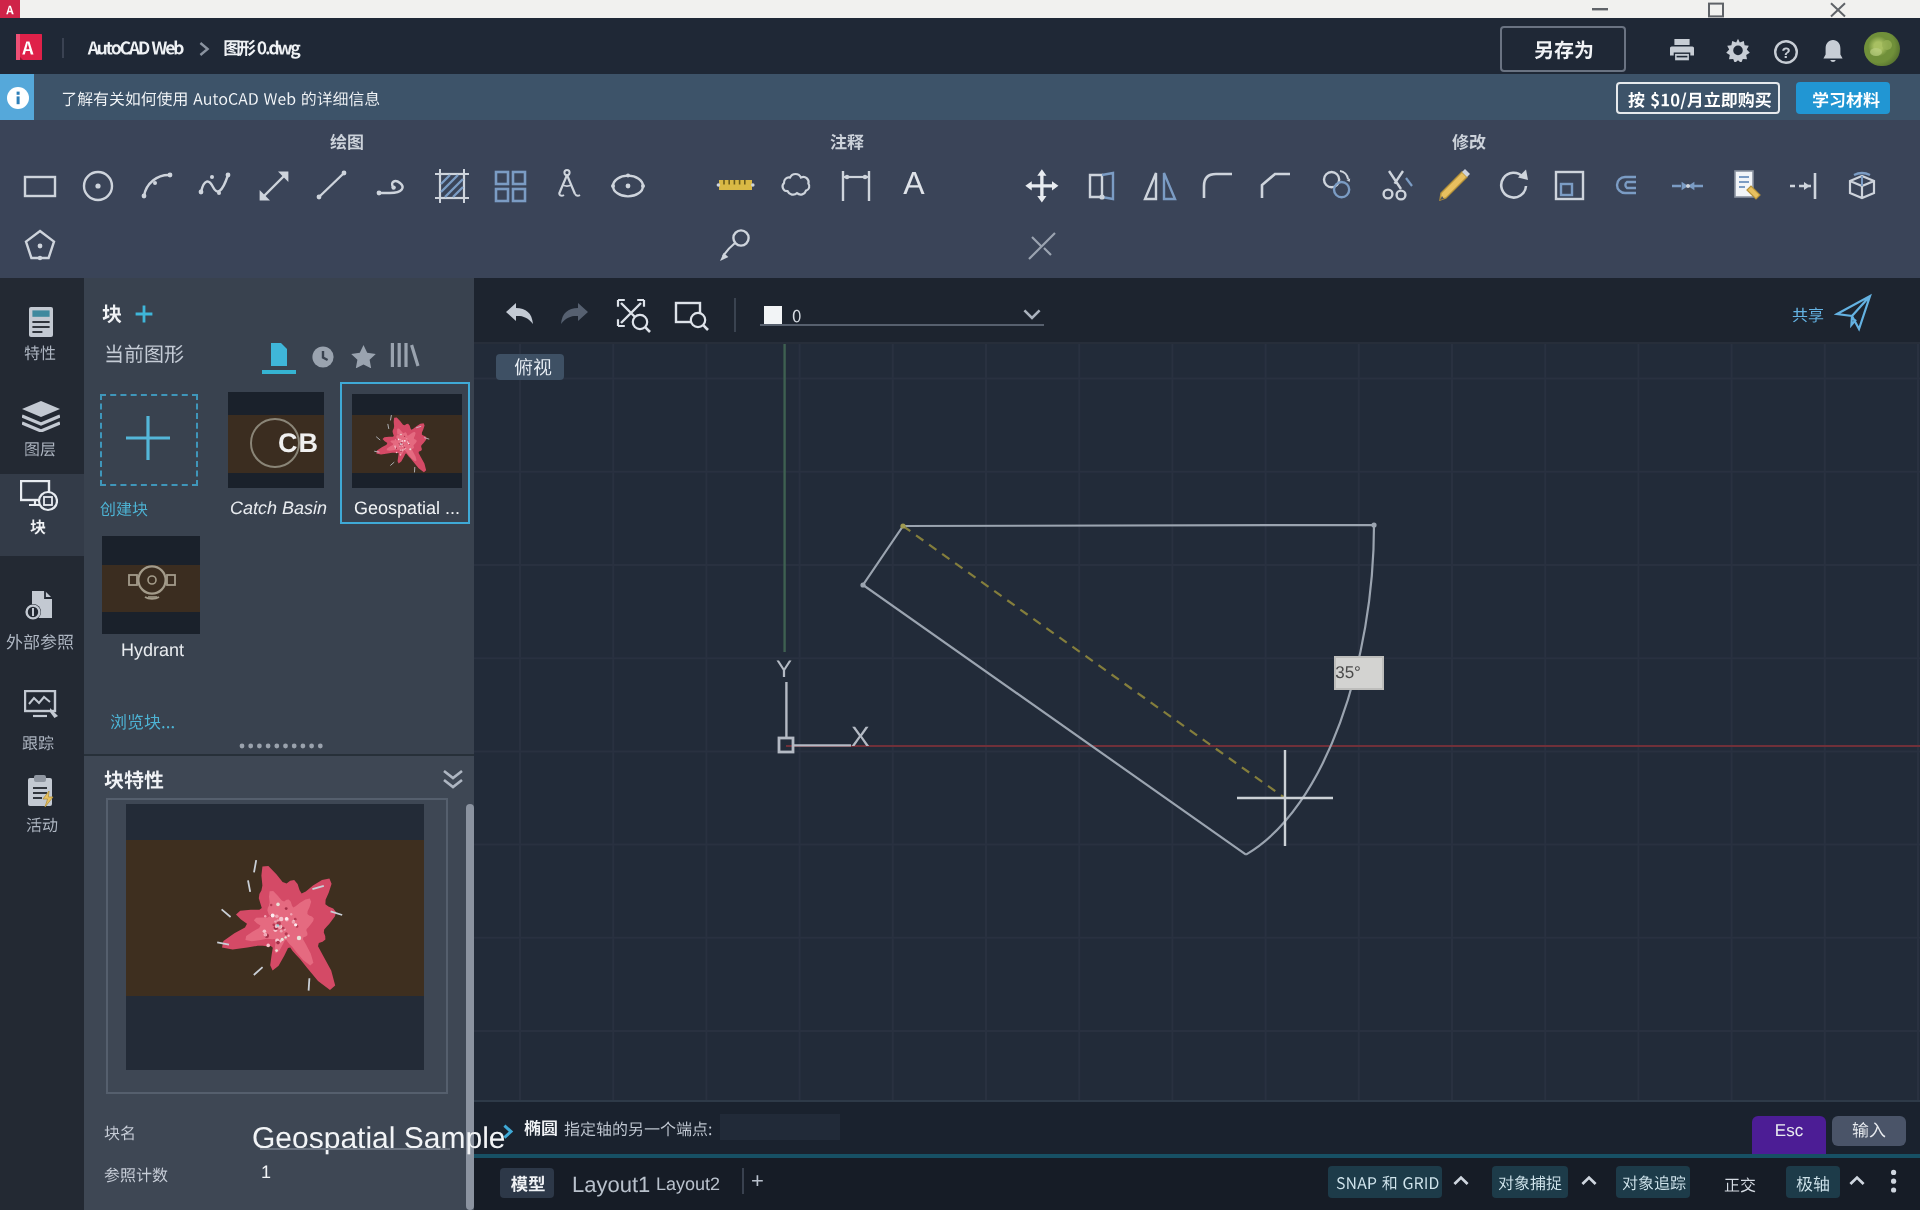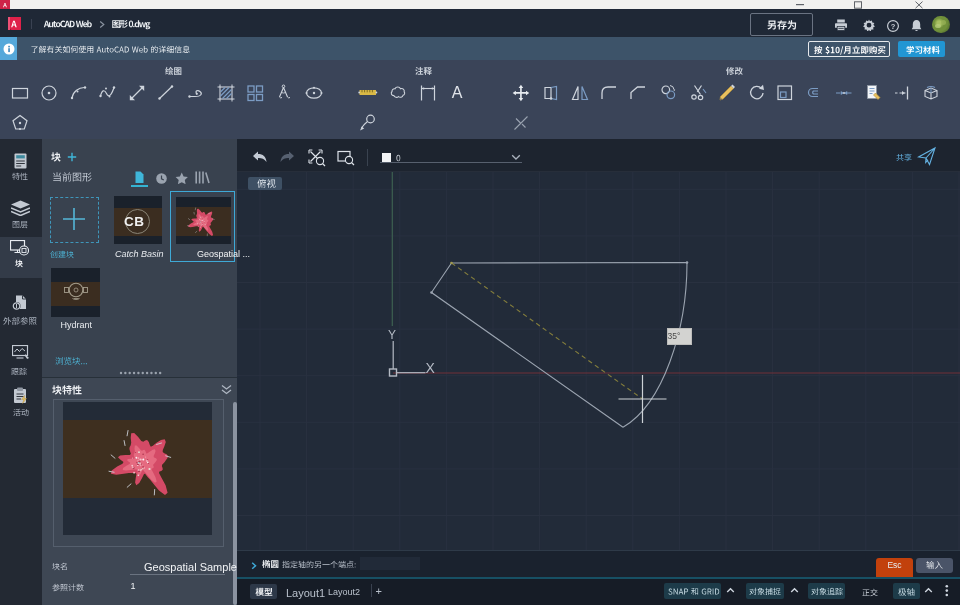--- a/index.html
+++ b/index.html
@@ -338,21 +338,21 @@
 <svg class="abs" style="left:251px;top:561.5px;" width="6" height="8" viewBox="0 0 6 8">
     <path d="M1.2,0.8 L4.5,3.8 L1.2,6.8" stroke="#3fa9d6" stroke-width="1.5" fill="none"></path>
   </svg>
 <svg style="position:absolute;left:262px;top:557.9px;overflow:visible" width="19" height="12" viewBox="0 -9.0 19 11.7">
     <path d="M6.0 -7.2C5.9 -6.8 5.8 -6.5 5.7 -6.1H5.0V-5.3H5.5C5.3 -4.7 5.0 -4.2 4.6 -3.8C4.6 -3.9 4.5 -4.1 4.4 -4.2C4.6 -4.9 4.9 -5.9 5.0 -6.6L4.5 -6.9L4.4 -6.9H2.9V-3.0C2.7 -3.2 2.2 -4.0 2.0 -4.3V-4.7H2.7V-5.5H2.0V-7.2H1.2V-5.5H0.4V-4.7H1.1C0.9 -3.7 0.6 -2.6 0.2 -1.9C0.3 -1.7 0.5 -1.2 0.6 -0.9C0.8 -1.3 1.0 -1.9 1.2 -2.5V0.8H2.0V-3.0C2.2 -2.7 2.3 -2.4 2.4 -2.2L2.9 -2.9V0.7H3.6V-1.8C3.7 -1.6 3.7 -1.4 3.8 -1.2C3.9 -1.2 4.1 -1.2 4.2 -1.2C4.4 -1.2 4.5 -1.3 4.6 -1.4C4.9 -1.6 5.0 -1.9 5.0 -2.4C5.0 -2.8 4.9 -3.3 4.7 -3.8C4.8 -3.5 5.0 -3.1 5.1 -2.9C5.2 -3.0 5.3 -3.1 5.4 -3.3V0.7H6.2V-1.0H7.2V-0.0C7.2 0.0 7.2 0.1 7.1 0.1C7.1 0.1 6.8 0.1 6.5 0.1C6.6 0.3 6.7 0.6 6.8 0.8C7.2 0.8 7.5 0.7 7.7 0.6C7.9 0.5 8.0 0.3 8.0 -0.0V-4.5H6.1C6.2 -4.8 6.3 -5.0 6.4 -5.3H8.2V-6.1H6.6C6.7 -6.4 6.8 -6.7 6.8 -7.1ZM3.6 -1.9V-6.0H4.1C4.0 -5.4 3.9 -4.7 3.7 -4.1C4.1 -3.5 4.2 -3.0 4.2 -2.5C4.2 -2.3 4.2 -2.1 4.1 -2.0C4.0 -2.0 4.0 -1.9 3.9 -1.9ZM7.2 -2.4V-1.9H6.2V-2.4ZM7.2 -3.2H6.2V-3.7H7.2Z M11.6 -5.1H13.8V-4.7H11.6ZM10.8 -5.8V-4.1H14.7V-5.8ZM12.3 -2.8V-2.3C12.3 -2.0 12.2 -1.5 10.1 -1.2C10.3 -1.0 10.6 -0.6 10.7 -0.4C12.9 -0.9 13.2 -1.6 13.2 -2.3V-2.8ZM13.0 -1.2C13.6 -0.9 14.4 -0.6 14.8 -0.4L15.2 -1.1C14.8 -1.3 13.9 -1.6 13.4 -1.8ZM10.6 -3.7V-1.6H11.5V-3.0H13.9V-1.7H14.9V-3.7ZM9.1 -6.9V0.8H10.1V0.5H15.4V0.8H16.4V-6.9ZM10.1 -0.3V-6.1H15.4V-0.3Z" fill="#f0f2f5"></path>
   </svg>
 <svg style="position:absolute;left:282px;top:558.5px;overflow:visible" width="76" height="11" viewBox="0 -8.5 76 11.0">
     <path d="M6.7 -6.2C6.1 -6.0 5.1 -5.7 4.1 -5.5V-6.7H3.5V-4.4C3.5 -3.7 3.8 -3.5 4.7 -3.5C4.9 -3.5 6.4 -3.5 6.6 -3.5C7.4 -3.5 7.6 -3.8 7.6 -4.9C7.5 -4.9 7.2 -5.0 7.1 -5.1C7.0 -4.2 7.0 -4.1 6.5 -4.1C6.2 -4.1 5.0 -4.1 4.7 -4.1C4.2 -4.1 4.1 -4.1 4.1 -4.4V-5.0C5.2 -5.2 6.3 -5.5 7.2 -5.8ZM4.1 -1.1H6.7V-0.2H4.1ZM4.1 -1.6V-2.4H6.7V-1.6ZM3.5 -2.9V0.6H4.1V0.3H6.7V0.6H7.3V-2.9ZM1.5 -6.7V-5.1H0.4V-4.5H1.5V-2.8L0.2 -2.5L0.4 -1.9L1.5 -2.2V-0.1C1.5 0.0 1.4 0.1 1.3 0.1C1.2 0.1 0.9 0.1 0.5 0.1C0.6 0.2 0.7 0.5 0.7 0.6C1.2 0.6 1.6 0.6 1.8 0.5C2.0 0.4 2.1 0.3 2.1 -0.1V-2.4L3.1 -2.7L3.0 -3.3L2.1 -3.0V-4.5H3.0V-5.1H2.1V-6.7Z M9.8 -3.0C9.6 -1.6 9.2 -0.4 8.3 0.3C8.4 0.4 8.7 0.6 8.8 0.7C9.3 0.2 9.7 -0.4 10.0 -1.2C10.7 0.2 11.9 0.5 13.6 0.5H15.5C15.5 0.3 15.6 0.0 15.7 -0.1C15.3 -0.1 13.9 -0.1 13.6 -0.1C13.1 -0.1 12.7 -0.1 12.3 -0.2V-1.8H14.7V-2.4H12.3V-3.7H14.4V-4.3H9.7V-3.7H11.7V-0.4C11.0 -0.6 10.5 -1.1 10.2 -1.9C10.3 -2.2 10.4 -2.6 10.4 -3.0ZM11.4 -6.6C11.5 -6.4 11.7 -6.1 11.8 -5.8H8.7V-4.1H9.2V-5.2H14.7V-4.1H15.3V-5.8H12.5C12.4 -6.1 12.2 -6.5 12.0 -6.8Z M20.2 -2.2H21.3V-0.4H20.2ZM20.2 -2.8V-4.5H21.3V-2.8ZM22.9 -2.2V-0.4H21.9V-2.2ZM22.9 -2.8H21.9V-4.5H22.9ZM21.3 -6.7V-5.0H19.7V0.6H20.2V0.2H22.9V0.6H23.4V-5.0H21.9V-6.7ZM16.7 -2.7C16.7 -2.7 17.0 -2.8 17.3 -2.8H18.0V-1.6L16.4 -1.3L16.5 -0.8L18.0 -1.1V0.6H18.6V-1.2L19.4 -1.3L19.4 -1.9L18.6 -1.7V-2.8H19.3V-3.3H18.6V-4.6H18.0V-3.3H17.2C17.4 -3.9 17.7 -4.5 17.9 -5.2H19.3V-5.8H18.0C18.1 -6.1 18.1 -6.3 18.2 -6.6L17.6 -6.7C17.6 -6.4 17.5 -6.1 17.4 -5.8H16.4V-5.2H17.3C17.1 -4.6 17.0 -4.0 16.9 -3.8C16.7 -3.5 16.6 -3.2 16.5 -3.2C16.6 -3.0 16.6 -2.8 16.7 -2.7Z M28.4 -3.4C28.9 -2.8 29.4 -2.0 29.6 -1.5L30.2 -1.8C29.9 -2.3 29.3 -3.1 28.9 -3.6ZM25.9 -6.7C25.9 -6.4 25.7 -5.8 25.6 -5.4H24.7V0.4H25.2V-0.2H27.5V-5.4H26.1C26.3 -5.8 26.4 -6.2 26.6 -6.6ZM25.2 -4.9H26.9V-3.2H25.2ZM25.2 -0.7V-2.7H26.9V-0.7ZM28.8 -6.8C28.5 -5.6 28.1 -4.5 27.5 -3.8C27.7 -3.8 27.9 -3.6 28.0 -3.5C28.3 -3.9 28.6 -4.4 28.8 -4.9H30.8C30.8 -1.7 30.6 -0.5 30.4 -0.2C30.3 -0.1 30.2 -0.1 30.0 -0.1C29.8 -0.1 29.4 -0.1 28.8 -0.1C28.9 0.0 29.0 0.3 29.0 0.5C29.5 0.5 30.0 0.5 30.2 0.5C30.5 0.5 30.7 0.4 30.9 0.2C31.2 -0.2 31.3 -1.5 31.4 -5.2C31.4 -5.2 31.4 -5.5 31.4 -5.5H29.0C29.1 -5.8 29.3 -6.2 29.4 -6.6Z M33.9 -5.8H38.1V-4.0H33.9ZM33.3 -6.3V-3.5H35.6C35.5 -3.2 35.5 -2.9 35.4 -2.6H32.6V-2.1H35.3C35.0 -1.1 34.2 -0.3 32.4 0.1C32.5 0.2 32.7 0.5 32.7 0.6C34.8 0.1 35.6 -0.8 36.0 -2.1H38.4C38.3 -0.7 38.2 -0.2 38.0 -0.0C37.9 0.1 37.9 0.1 37.7 0.1C37.5 0.1 37.0 0.1 36.5 0.0C36.6 0.2 36.7 0.4 36.7 0.6C37.2 0.6 37.7 0.6 37.9 0.6C38.2 0.6 38.4 0.6 38.6 0.4C38.8 0.1 38.9 -0.6 39.0 -2.4C39.1 -2.5 39.1 -2.6 39.1 -2.6H36.1C36.1 -2.9 36.2 -3.2 36.2 -3.5H38.7V-6.3Z M40.4 -3.4V-2.8H47.7V-3.4Z M51.7 -4.4V0.6H52.3V-4.4ZM52.0 -6.7C51.2 -5.4 49.8 -4.2 48.3 -3.6C48.4 -3.4 48.6 -3.2 48.7 -3.0C50.0 -3.6 51.1 -4.5 52.0 -5.6C53.1 -4.4 54.1 -3.6 55.3 -3.0C55.4 -3.2 55.6 -3.4 55.8 -3.6C54.5 -4.2 53.4 -4.9 52.4 -6.1L52.6 -6.5Z M56.4 -5.2V-4.7H59.1V-5.2ZM56.7 -4.2C56.8 -3.3 57.0 -2.1 57.0 -1.3L57.5 -1.4C57.5 -2.2 57.3 -3.4 57.1 -4.3ZM57.2 -6.5C57.4 -6.1 57.6 -5.6 57.7 -5.3L58.3 -5.5C58.2 -5.8 57.9 -6.3 57.7 -6.6ZM59.3 -2.6V0.6H59.8V-2.0H60.5V0.6H61.0V-2.0H61.7V0.5H62.2V-2.0H62.9V0.1C62.9 0.2 62.9 0.2 62.8 0.2C62.8 0.2 62.6 0.2 62.4 0.2C62.4 0.3 62.5 0.5 62.5 0.7C62.9 0.7 63.1 0.6 63.3 0.6C63.4 0.5 63.5 0.3 63.5 0.1V-2.6H61.4L61.6 -3.3H63.7V-3.8H59.0V-3.3H61.0C60.9 -3.0 60.9 -2.8 60.8 -2.6ZM59.4 -6.3V-4.4H63.4V-6.3H62.8V-4.9H61.6V-6.7H61.0V-4.9H59.9V-6.3ZM58.3 -4.3C58.2 -3.4 58.0 -2.0 57.8 -1.1C57.3 -1.0 56.8 -0.8 56.4 -0.8L56.5 -0.2C57.2 -0.4 58.2 -0.6 59.2 -0.8L59.1 -1.4L58.3 -1.2C58.5 -2.1 58.7 -3.3 58.8 -4.2Z M65.9 -3.7H70.1V-2.3H65.9ZM66.7 -1.0C66.8 -0.5 66.9 0.2 66.9 0.6L67.5 0.5C67.5 0.1 67.4 -0.6 67.3 -1.1ZM68.4 -1.0C68.6 -0.5 68.8 0.2 68.9 0.6L69.5 0.4C69.4 0.0 69.2 -0.6 68.9 -1.1ZM70.0 -1.1C70.4 -0.6 70.9 0.1 71.0 0.6L71.6 0.3C71.4 -0.1 70.9 -0.8 70.5 -1.3ZM65.4 -1.2C65.2 -0.6 64.8 0.0 64.3 0.4L64.9 0.6C65.3 0.2 65.7 -0.5 66.0 -1.1ZM65.3 -4.3V-1.7H70.7V-4.3H68.2V-5.3H71.3V-5.9H68.2V-6.7H67.6V-4.3Z M73.1 -3.1C73.4 -3.1 73.6 -3.3 73.6 -3.7C73.6 -4.0 73.4 -4.2 73.1 -4.2C72.8 -4.2 72.6 -4.0 72.6 -3.7C72.6 -3.3 72.8 -3.1 73.1 -3.1ZM73.1 0.1C73.4 0.1 73.6 -0.1 73.6 -0.4C73.6 -0.8 73.4 -1.0 73.1 -1.0C72.8 -1.0 72.6 -0.8 72.6 -0.4C72.6 -0.1 72.8 0.1 73.1 0.1Z" fill="#c0c7d1"></path>
   </svg>
 <div class="abs" style="left:360px;top:557px;width:60px;height:13px;background:#212a38"></div>
-<div class="abs" style="left:876px;top:557.5px;width:37px;height:28px;background:#c2410c;border-radius:3px">
+<div class="abs" style="left:876px;top:557.5px;width:37px;height:28px;background:#4c1d95;border-radius:3px">
     <div style="font-size:8.5px;color:#e8ebef;text-align:center;line-height:15px">Esc</div>
   </div>
 <div class="abs" style="left:916px;top:557.5px;width:37px;height:15.5px;background:#4a5468;border-radius:3px"></div>
 <svg style="position:absolute;left:926px;top:559.2px;overflow:visible" width="19" height="12" viewBox="0 -9.0 19 11.7">
     <path d="M6.2 -3.8V-0.7H6.7V-3.8ZM7.3 -4.1V-0.0C7.3 0.1 7.3 0.1 7.2 0.1C7.1 0.1 6.7 0.1 6.3 0.1C6.4 0.2 6.5 0.5 6.5 0.6C7.0 0.6 7.4 0.6 7.6 0.5C7.8 0.4 7.8 0.3 7.8 -0.0V-4.1ZM0.6 -2.8C0.7 -2.9 0.9 -2.9 1.2 -2.9H1.9V-1.8C1.3 -1.6 0.8 -1.5 0.4 -1.4L0.5 -0.8L1.9 -1.2V0.7H2.4V-1.3L3.1 -1.5L3.1 -2.0L2.4 -1.9V-2.9H3.1V-3.5H2.4V-4.8H1.9V-3.5H1.1C1.3 -4.1 1.6 -4.8 1.7 -5.5H3.1V-6.1H1.8C1.9 -6.4 2.0 -6.7 2.0 -7.0L1.4 -7.1C1.4 -6.8 1.3 -6.5 1.3 -6.1H0.4V-5.5H1.2C1.0 -4.8 0.9 -4.3 0.8 -4.0C0.7 -3.7 0.6 -3.4 0.4 -3.3C0.5 -3.2 0.6 -2.9 0.6 -2.8ZM5.6 -7.2C5.0 -6.3 4.0 -5.4 3.0 -5.0C3.1 -4.8 3.3 -4.6 3.4 -4.5C3.6 -4.6 3.8 -4.7 4.1 -4.9V-4.5H7.2V-4.9C7.4 -4.8 7.6 -4.7 7.9 -4.6C7.9 -4.7 8.1 -4.9 8.3 -5.1C7.4 -5.4 6.6 -5.9 5.9 -6.7L6.1 -6.9ZM4.3 -5.0C4.8 -5.4 5.2 -5.8 5.6 -6.2C6.0 -5.8 6.5 -5.4 7.0 -5.0ZM5.2 -3.5V-2.8H4.1V-3.5ZM3.5 -4.0V0.6H4.1V-1.1H5.2V0.0C5.2 0.1 5.2 0.1 5.1 0.1C5.0 0.1 4.8 0.1 4.6 0.1C4.6 0.3 4.7 0.5 4.7 0.6C5.1 0.6 5.4 0.6 5.5 0.5C5.7 0.4 5.8 0.3 5.8 0.0V-4.0ZM4.1 -2.3H5.2V-1.6H4.1Z M11.0 -6.4C11.6 -6.0 12.0 -5.6 12.4 -5.0C11.8 -2.6 10.8 -0.9 8.8 0.1C9.0 0.2 9.3 0.5 9.4 0.6C11.2 -0.4 12.2 -1.9 12.9 -4.2C13.8 -2.5 14.4 -0.5 16.4 0.6C16.4 0.4 16.6 0.1 16.7 -0.1C13.9 -1.8 14.1 -5.0 11.4 -7.0Z" fill="#e8ebef"></path>
   </svg>
 <div class="abs" style="left:237px;top:577px;width:723px;height:1.5px;background:#175064"></div>
 <div class="abs" style="left:237px;top:578.5px;width:723px;height:26.5px;background:#161c26"></div>
 <div class="abs" style="left:250px;top:583.5px;width:27px;height:15.5px;background:#2d3848;border-radius:2px"></div>
 <svg style="position:absolute;left:254.5px;top:585.5px;overflow:visible" width="20" height="12" viewBox="0 -9.5 20 12.4">
@@ -478,21 +478,21 @@
 <svg class="abs" style="left:62px;top:206.5px;" width="24" height="24" viewBox="0 0 24 24">
     <path d="M12,1 V23 M1,12 H23" stroke="#54b6d8" stroke-width="1.6"></path>
   </svg>
 <svg style="position:absolute;left:49.8px;top:249.0px;overflow:visible" width="26" height="11" viewBox="0 -8.5 26 11.0">
     <path d="M6.7 -6.6V-0.2C6.7 -0.0 6.6 0.0 6.5 0.0C6.3 0.0 5.8 0.1 5.3 0.0C5.4 0.2 5.5 0.5 5.5 0.6C6.2 0.6 6.7 0.6 6.9 0.5C7.2 0.4 7.3 0.2 7.3 -0.2V-6.6ZM5.1 -5.8V-1.3H5.7V-5.8ZM1.1 -3.8V-0.4C1.1 0.4 1.4 0.5 2.2 0.5C2.3 0.5 3.5 0.5 3.6 0.5C4.4 0.5 4.5 0.2 4.6 -0.9C4.4 -0.9 4.2 -1.0 4.1 -1.1C4.0 -0.2 4.0 0.0 3.6 0.0C3.4 0.0 2.4 0.0 2.2 0.0C1.8 0.0 1.7 -0.1 1.7 -0.4V-3.3H3.5C3.4 -2.3 3.3 -1.9 3.2 -1.8C3.2 -1.7 3.1 -1.7 3.0 -1.7C2.9 -1.7 2.6 -1.7 2.3 -1.7C2.4 -1.6 2.4 -1.4 2.5 -1.2C2.8 -1.2 3.1 -1.2 3.2 -1.2C3.4 -1.2 3.6 -1.3 3.7 -1.4C3.9 -1.6 4.0 -2.2 4.0 -3.6C4.1 -3.6 4.1 -3.8 4.1 -3.8ZM2.5 -6.7C2.1 -5.7 1.2 -4.6 0.2 -3.8C0.4 -3.7 0.6 -3.5 0.7 -3.4C1.4 -4.0 2.1 -4.8 2.6 -5.7C3.3 -5.0 4.0 -4.2 4.3 -3.7L4.8 -4.1C4.4 -4.6 3.6 -5.5 2.9 -6.2L3.1 -6.5Z M11.2 -6.0V-5.6H12.6V-5.0H10.6V-4.5H12.6V-3.9H11.1V-3.4H12.6V-2.8H11.0V-2.3H12.6V-1.7H10.7V-1.2H12.6V-0.4H13.2V-1.2H15.5V-1.7H13.2V-2.3H15.2V-2.8H13.2V-3.4H15.0V-4.5H15.6V-5.0H15.0V-6.0H13.2V-6.7H12.6V-6.0ZM13.2 -4.5H14.5V-3.9H13.2ZM13.2 -5.0V-5.6H14.5V-5.0ZM8.8 -3.1C8.8 -3.2 9.0 -3.3 9.1 -3.4H10.1C10.0 -2.7 9.8 -2.1 9.6 -1.5C9.4 -1.9 9.2 -2.3 9.1 -2.7L8.6 -2.6C8.8 -1.9 9.1 -1.4 9.4 -1.0C9.1 -0.5 8.7 -0.1 8.3 0.2C8.4 0.3 8.6 0.5 8.7 0.6C9.1 0.3 9.5 -0.1 9.7 -0.6C10.6 0.2 11.8 0.4 13.2 0.4H15.5C15.5 0.3 15.6 0.0 15.7 -0.1C15.3 -0.1 13.6 -0.1 13.2 -0.1C11.9 -0.1 10.8 -0.3 10.0 -1.1C10.3 -1.8 10.6 -2.7 10.7 -3.9L10.3 -3.9L10.2 -3.9H9.5C9.9 -4.5 10.3 -5.3 10.7 -6.1L10.3 -6.3L10.1 -6.2H8.5V-5.7H9.9C9.6 -5.0 9.2 -4.3 9.0 -4.1C8.9 -3.9 8.7 -3.7 8.5 -3.6C8.6 -3.5 8.7 -3.3 8.8 -3.1Z M22.5 -3.0H21.2C21.2 -3.3 21.2 -3.6 21.2 -3.9V-4.8H22.5ZM20.7 -6.6V-5.4H19.2V-4.8H20.7V-3.9C20.7 -3.6 20.7 -3.3 20.6 -3.0H19.0V-2.5H20.5C20.3 -1.4 19.8 -0.5 18.3 0.2C18.4 0.3 18.6 0.5 18.7 0.7C20.2 -0.1 20.8 -1.1 21.1 -2.2C21.5 -0.9 22.2 0.1 23.3 0.7C23.4 0.5 23.6 0.2 23.7 0.1C22.7 -0.3 22.0 -1.3 21.6 -2.5H23.6V-3.0H23.0V-5.4H21.2V-6.6ZM16.3 -1.3 16.5 -0.7C17.2 -1.0 18.1 -1.4 19.0 -1.8L18.8 -2.3L18.0 -2.0V-4.2H18.8V-4.8H18.0V-6.6H17.4V-4.8H16.4V-4.2H17.4V-1.7C17.0 -1.6 16.6 -1.4 16.3 -1.3Z" fill="#4db3d4"></path>
   </svg>
 <div class="abs" style="left:113.5px;top:196px;width:48.5px;height:47.5px;background:linear-gradient(180deg,#1a212b 0 11.5px,#3b2d20 11.5px 40.5px,#1a212b 40.5px 100%)"></div>
 <svg class="abs" style="left:125px;top:209px;" width="25" height="25" viewBox="0 0 25 25">
     <circle cx="12.5" cy="12.5" r="12" fill="none" stroke="#8a8577" stroke-width="1"></circle>
   </svg>
-<div class="abs" style="left:124px;top:214px;font-size:13.5px;color:#f0f0f0;font-weight:bold;white-space:nowrap;letter-spacing:0.5px">CB</div>
+<div class="abs" style="left:139px;top:214px;font-size:13.5px;color:#f0f0f0;font-weight:bold;white-space:nowrap;letter-spacing:0.5px">CB</div>
 <div class="abs" style="left:115px;top:249px;font-size:9px;color:#e8ebef;font-weight:normal;white-space:nowrap;font-style:italic;">Catch Basin</div>
 <div class="abs" style="left:170px;top:191px;width:65px;height:70.5px;border:1.5px solid #3fa9d6"></div>
 <div class="abs" style="left:176px;top:197px;width:55px;height:46.5px;background:linear-gradient(180deg,#1a212b 0 10.5px,#3b2d20 10.5px 39.5px,#1a212b 39.5px 100%)"></div>
 <svg class="abs" style="left:186px;top:206px;" width="31" height="31" viewBox="0 0 31 31">
     <g transform="translate(14.5,16) scale(0.44)">
       <path d="M6.1,-22.6 L8.1,-23.0 L9.8,-21.0 L10.8,-17.9 L11.8,-16.3 L13.9,-17.3 L17.5,-20.2 L22.0,-23.0 L25.7,-23.7 L26.8,-21.1 L25.4,-16.7 L23.8,-13.1 L23.7,-10.9 L25.2,-9.7 L27.6,-8.7 L29.0,-7.0 L28.5,-4.9 L27.0,-2.9 L25.7,-1.1 L24.3,0.4 L23.1,1.7 L22.9,3.2 L23.6,5.0 L23.7,6.8 L22.3,7.9 L20.4,8.5 L20.0,10.1 L22.5,14.7 L26.6,22.3 L28.6,29.8 L26.0,32.0 L20.0,27.5 L14.4,20.8 L11.0,16.5 L9.0,14.4 L7.4,12.6 L6.1,10.8 L5.0,11.0 L3.2,14.7 L0.3,19.9 L-2.7,22.2 L-3.9,19.6 L-3.2,14.5 L-2.6,10.9 L-3.6,10.0 L-5.6,10.1 L-7.6,9.9 L-10.2,9.9 L-15.3,10.8 L-22.7,11.8 L-28.0,10.8 L-27.3,7.5 L-21.8,3.6 L-16.5,0.8 L-15.5,-1.1 L-18.5,-3.2 L-21.0,-5.7 L-18.9,-7.6 L-13.6,-8.1 L-9.3,-8.1 L-8.1,-9.0 L-8.8,-11.2 L-9.6,-13.9 L-9.3,-16.0 L-8.3,-17.7 L-7.8,-20.3 L-8.3,-25.2 L-7.8,-29.8 L-4.8,-30.0 L-0.8,-25.9 L2.3,-22.0 L4.3,-21.3 Z" fill="#d44a66"></path>
 <path d="M4.2,-13.1 L5.4,-13.3 L6.4,-12.1 L7.0,-10.3 L7.6,-9.3 L8.8,-9.9 L11.0,-11.6 L13.7,-13.3 L15.9,-13.7 L16.6,-12.1 L15.8,-9.5 L14.8,-7.4 L14.7,-6.0 L15.6,-5.3 L17.0,-4.7 L17.9,-3.7 L17.6,-2.5 L16.7,-1.2 L15.9,-0.2 L15.1,0.7 L14.3,1.5 L14.2,2.4 L14.7,3.5 L14.7,4.6 L13.9,5.2 L12.7,5.6 L12.5,6.6 L14.0,9.3 L16.4,13.9 L17.7,18.4 L16.1,19.7 L12.5,17.0 L9.1,13.0 L7.1,10.4 L5.9,9.2 L4.9,8.0 L4.2,7.0 L3.5,7.1 L2.4,9.3 L0.7,12.4 L-1.1,13.8 L-1.8,12.2 L-1.4,9.2 L-1.1,7.0 L-1.6,6.5 L-2.8,6.6 L-4.1,6.5 L-5.6,6.4 L-8.7,7.0 L-13.1,7.6 L-16.3,7.0 L-15.9,5.0 L-12.6,2.7 L-9.4,1.0 L-8.8,-0.2 L-10.6,-1.4 L-12.1,-2.9 L-10.9,-4.1 L-7.7,-4.3 L-5.1,-4.3 L-4.3,-4.9 L-4.8,-6.2 L-5.3,-7.8 L-5.1,-9.1 L-4.5,-10.1 L-4.2,-11.7 L-4.5,-14.6 L-4.2,-17.4 L-2.4,-17.5 L0.0,-15.0 L1.9,-12.7 L3.1,-12.3 Z" fill="#e87287" opacity="0.8"></path>
 <path d="M-12.0,-26.8 L-10.9,-32.9 M17.2,-18.4 L22.9,-20.1 M26.3,-7.3 L32.1,-5.5 M15.7,26.1 L15.3,32.3 M-7.7,20.6 L-12.1,24.5 M-24.5,9.3 L-30.4,8.2 M-23.7,-4.5 L-28.2,-8.3 M-13.9,-17.1 L-15.0,-22.8" stroke="#c9cfd6" stroke-width="0.9" fill="none"></path>
 <circle cx="2.1" cy="6.7" r="0.8" fill="#e8e2d8"></circle>
       <circle cx="-0.4" cy="7.3" r="1.0" fill="#f6c3cd"></circle>
@@ -535,21 +535,21 @@
       <circle cx="-1.3" cy="-2.2" r="0.6" fill="#f0a4b2"></circle>
       <circle cx="1.6" cy="2.6" r="0.7" fill="#f0a4b2"></circle>
       <circle cx="5.3" cy="4.9" r="0.6" fill="#f6c3cd"></circle>
       <circle cx="4.3" cy="-3.6" r="0.9" fill="#fdeef1"></circle>
       <circle cx="-6.8" cy="2.6" r="0.9" fill="#f6c3cd"></circle>
       <circle cx="-2.7" cy="-5.3" r="1.0" fill="#fdeef1"></circle>
       <circle cx="-0.1" cy="-0.3" r="0.6" fill="#8fd4da"></circle>
       <circle cx="1.6" cy="-3.5" r="1.1" fill="#f6c3cd"></circle>
     </g>
   </svg>
-<div class="abs" style="left:177px;top:249px;font-size:9px;color:#f2f4f6;font-weight:normal;white-space:nowrap;margin-left:20px;">Geospatial ...</div>
+<div class="abs" style="left:177px;top:249px;font-size:9px;color:#f2f4f6;font-weight:normal;white-space:nowrap;">Geospatial ...</div>
 <div class="abs" style="left:50.5px;top:268px;width:49px;height:48.5px;background:linear-gradient(180deg,#1a212b 0 14.5px,#3b2d20 14.5px 38px,#1a212b 38px 100%)"></div>
 <svg class="abs" style="left:61px;top:281px;" width="30" height="22" viewBox="0 0 30 22">
     <circle cx="15" cy="9" r="6.8" fill="none" stroke="#a39b8a" stroke-width="1.1"></circle>
     <circle cx="15" cy="9" r="2" fill="none" stroke="#a39b8a" stroke-width="0.8"></circle>
     <rect x="3.5" y="6.5" width="4" height="5" fill="none" stroke="#a39b8a" stroke-width="0.9"></rect>
     <rect x="22.5" y="6.5" width="4" height="5" fill="none" stroke="#a39b8a" stroke-width="0.9"></rect>
     <path d="M11.5,17.5 a4.5 2.5 0 0 0 7,0" fill="none" stroke="#a39b8a" stroke-width="0.9"></path>
     <path d="M13,17.5 h4.5" stroke="#a39b8a" stroke-width="0.8"></path>
   </svg>
 <div class="abs" style="left:60.5px;top:320px;font-size:9px;color:#e8ebef;font-weight:normal;white-space:nowrap;">Hydrant</div>
@@ -628,17 +628,17 @@
       <circle cx="-6.8" cy="2.6" r="0.9" fill="#f6c3cd"></circle>
       <circle cx="-2.7" cy="-5.3" r="1.0" fill="#fdeef1"></circle>
       <circle cx="-0.1" cy="-0.3" r="0.6" fill="#8fd4da"></circle>
       <circle cx="1.6" cy="-3.5" r="1.1" fill="#f6c3cd"></circle>
     </g>
   </svg>
 <div class="abs" style="left:233px;top:402px;width:3.5px;height:203px;background:#8b93a0;border-radius:2px"></div>
 <svg style="position:absolute;left:52px;top:561.0px;overflow:visible" width="18" height="11" viewBox="0 -8.5 18 11.0">
     <path d="M6.5 -3.0H5.2C5.2 -3.3 5.2 -3.6 5.2 -3.9V-4.8H6.5ZM4.7 -6.6V-5.4H3.2V-4.8H4.7V-3.9C4.7 -3.6 4.7 -3.3 4.6 -3.0H3.0V-2.5H4.5C4.3 -1.4 3.8 -0.5 2.3 0.2C2.4 0.3 2.6 0.5 2.7 0.7C4.2 -0.1 4.8 -1.1 5.1 -2.2C5.5 -0.9 6.2 0.1 7.3 0.7C7.4 0.5 7.6 0.2 7.7 0.1C6.7 -0.3 6.0 -1.3 5.6 -2.5H7.6V-3.0H7.0V-5.4H5.2V-6.6ZM0.3 -1.3 0.5 -0.7C1.2 -1.0 2.1 -1.4 3.0 -1.8L2.8 -2.3L2.0 -2.0V-4.2H2.8V-4.8H2.0V-6.6H1.4V-4.8H0.4V-4.2H1.4V-1.7C1.0 -1.6 0.6 -1.4 0.3 -1.3Z M10.1 -4.2C10.5 -4.0 11.0 -3.6 11.3 -3.2C10.4 -2.8 9.4 -2.4 8.4 -2.2C8.5 -2.0 8.6 -1.8 8.7 -1.6C9.1 -1.7 9.6 -1.9 10.0 -2.0V0.6H10.6V0.2H14.2V0.6H14.8V-2.7H11.6C12.9 -3.4 14.1 -4.4 14.8 -5.7L14.4 -6.0L14.2 -5.9H11.4C11.6 -6.1 11.8 -6.4 11.9 -6.6L11.2 -6.7C10.8 -6.0 9.9 -5.1 8.6 -4.5C8.7 -4.4 8.9 -4.2 9.0 -4.0C9.7 -4.4 10.4 -4.9 10.9 -5.4H13.9C13.4 -4.7 12.7 -4.1 11.9 -3.6C11.5 -3.9 11.0 -4.3 10.6 -4.6ZM14.2 -0.3H10.6V-2.2H14.2Z" fill="#c7cdd7"></path>
   </svg>
-<div class="abs" style="left:144px;top:560.5px;font-size:11px;color:#f2f4f6;font-weight:500;white-space:nowrap;">Geospatial Sample</div>
+<div class="abs" style="left:126px;top:560.5px;font-size:15px;color:#f2f4f6;font-weight:500;white-space:nowrap;">Geospatial Sample</div>
 <div class="abs" style="left:129.5px;top:573.7px;width:95px;height:1px;background:#6a7380"></div>
 <svg style="position:absolute;left:52px;top:582.0px;overflow:visible" width="34" height="11" viewBox="0 -8.5 34 11.0">
     <path d="M4.4 -3.2C3.8 -2.8 2.8 -2.5 2.0 -2.3C2.2 -2.2 2.3 -2.0 2.4 -1.8C3.2 -2.1 4.2 -2.5 4.9 -2.9ZM5.1 -2.3C4.4 -1.8 3.0 -1.3 1.9 -1.1C2.0 -1.0 2.2 -0.8 2.3 -0.7C3.5 -0.9 4.8 -1.4 5.6 -2.0ZM6.1 -1.4C5.2 -0.6 3.4 -0.1 1.4 0.1C1.5 0.3 1.6 0.5 1.7 0.7C3.8 0.4 5.6 -0.1 6.6 -1.2ZM1.4 -4.7C1.6 -4.8 1.9 -4.8 3.2 -4.9C3.1 -4.6 3.0 -4.4 2.8 -4.1H0.4V-3.6H2.5C1.9 -2.9 1.2 -2.4 0.3 -2.0C0.4 -1.9 0.7 -1.7 0.8 -1.6C1.7 -2.0 2.6 -2.7 3.2 -3.6H4.8C5.4 -2.8 6.4 -2.0 7.3 -1.6C7.4 -1.7 7.6 -2.0 7.7 -2.1C6.9 -2.4 6.1 -3.0 5.5 -3.6H7.6V-4.1H3.5C3.7 -4.4 3.8 -4.6 3.9 -4.9L6.2 -5.0C6.4 -4.8 6.5 -4.7 6.7 -4.5L7.2 -4.9C6.7 -5.4 5.8 -6.0 5.1 -6.5L4.6 -6.2C4.9 -6.0 5.3 -5.7 5.6 -5.5L2.5 -5.4C3.0 -5.7 3.5 -6.1 4.0 -6.5L3.4 -6.8C2.9 -6.2 2.1 -5.7 1.8 -5.5C1.6 -5.4 1.4 -5.3 1.3 -5.3C1.3 -5.1 1.4 -4.9 1.4 -4.7Z M12.2 -3.3H14.6V-2.0H12.2ZM11.7 -3.8V-1.5H15.2V-3.8ZM10.7 -1.0C10.8 -0.5 10.9 0.2 10.9 0.6L11.5 0.5C11.5 0.1 11.4 -0.5 11.3 -1.1ZM12.4 -1.0C12.6 -0.5 12.8 0.2 12.9 0.6L13.5 0.5C13.4 0.0 13.2 -0.6 13.0 -1.1ZM14.1 -1.1C14.4 -0.5 14.9 0.2 15.1 0.7L15.6 0.4C15.4 -0.1 15.0 -0.8 14.6 -1.3ZM9.4 -1.2C9.1 -0.6 8.7 0.0 8.3 0.4L8.9 0.7C9.3 0.2 9.7 -0.5 10.0 -1.1ZM9.3 -5.8H10.5V-4.4H9.3ZM9.3 -2.3V-3.9H10.5V-2.3ZM8.7 -6.4V-1.4H9.3V-1.8H11.1V-6.4ZM11.4 -6.4V-5.9H12.8C12.6 -5.1 12.2 -4.6 11.2 -4.3C11.3 -4.2 11.4 -4.0 11.5 -3.9C12.7 -4.2 13.2 -4.9 13.4 -5.9H14.8C14.7 -5.1 14.7 -4.8 14.6 -4.7C14.5 -4.6 14.4 -4.6 14.3 -4.6C14.2 -4.6 13.9 -4.6 13.5 -4.6C13.6 -4.5 13.7 -4.3 13.7 -4.2C14.0 -4.1 14.4 -4.1 14.6 -4.1C14.8 -4.2 14.9 -4.2 15.1 -4.3C15.2 -4.5 15.3 -5.0 15.4 -6.2C15.4 -6.2 15.4 -6.4 15.4 -6.4Z M17.1 -6.2C17.5 -5.8 18.1 -5.3 18.4 -4.9L18.8 -5.4C18.5 -5.7 17.9 -6.2 17.5 -6.6ZM16.4 -4.2V-3.6H17.6V-0.7C17.6 -0.4 17.4 -0.2 17.2 -0.1C17.4 0.1 17.5 0.3 17.6 0.5C17.7 0.3 17.9 0.1 19.4 -0.9C19.4 -1.0 19.3 -1.3 19.2 -1.5L18.2 -0.8V-4.2ZM21.0 -6.7V-4.1H19.0V-3.4H21.0V0.6H21.6V-3.4H23.7V-4.1H21.6V-6.7Z M27.5 -6.6C27.4 -6.3 27.1 -5.8 26.9 -5.5L27.3 -5.3C27.5 -5.6 27.8 -6.0 28.0 -6.3ZM24.7 -6.3C24.9 -6.0 25.1 -5.6 25.2 -5.3L25.7 -5.5C25.6 -5.8 25.4 -6.2 25.1 -6.5ZM27.3 -2.1C27.1 -1.7 26.8 -1.3 26.5 -1.0C26.2 -1.2 25.9 -1.3 25.6 -1.4C25.7 -1.6 25.9 -1.8 26.0 -2.1ZM24.9 -1.2C25.3 -1.1 25.7 -0.9 26.1 -0.7C25.6 -0.3 25.0 -0.0 24.3 0.1C24.4 0.2 24.6 0.4 24.6 0.6C25.4 0.4 26.0 0.1 26.6 -0.4C26.9 -0.2 27.1 -0.1 27.3 0.0L27.7 -0.3C27.5 -0.5 27.3 -0.6 27.0 -0.8C27.4 -1.2 27.8 -1.8 28.0 -2.5L27.6 -2.6L27.5 -2.6H26.2L26.4 -3.0L25.9 -3.1C25.8 -2.9 25.7 -2.8 25.6 -2.6H24.6V-2.1H25.4C25.2 -1.8 25.0 -1.5 24.9 -1.2ZM26.1 -6.7V-5.2H24.4V-4.7H25.9C25.5 -4.2 24.9 -3.7 24.3 -3.5C24.4 -3.4 24.6 -3.2 24.6 -3.0C25.1 -3.3 25.7 -3.7 26.1 -4.2V-3.2H26.6V-4.3C27.0 -4.0 27.5 -3.7 27.7 -3.5L28.0 -3.9C27.8 -4.0 27.1 -4.5 26.7 -4.7H28.2V-5.2H26.6V-6.7ZM29.0 -6.7C28.8 -5.2 28.5 -3.9 27.8 -3.1C28.0 -3.0 28.2 -2.8 28.3 -2.7C28.5 -3.0 28.7 -3.3 28.8 -3.7C29.0 -3.0 29.3 -2.2 29.6 -1.6C29.1 -0.8 28.5 -0.2 27.6 0.2C27.7 0.3 27.9 0.5 27.9 0.7C28.8 0.2 29.4 -0.3 29.8 -1.0C30.2 -0.4 30.7 0.2 31.4 0.6C31.5 0.4 31.6 0.2 31.8 0.1C31.1 -0.3 30.6 -0.8 30.2 -1.6C30.6 -2.4 30.9 -3.4 31.0 -4.6H31.6V-5.2H29.3C29.4 -5.6 29.5 -6.1 29.6 -6.6ZM30.5 -4.6C30.3 -3.7 30.2 -2.9 29.9 -2.2C29.6 -2.9 29.3 -3.7 29.2 -4.6Z" fill="#c7cdd7"></path>
   </svg>
 <div class="abs" style="left:130.5px;top:581px;font-size:9px;color:#f2f4f6;font-weight:normal;white-space:nowrap;">1</div>
 </body></html>

